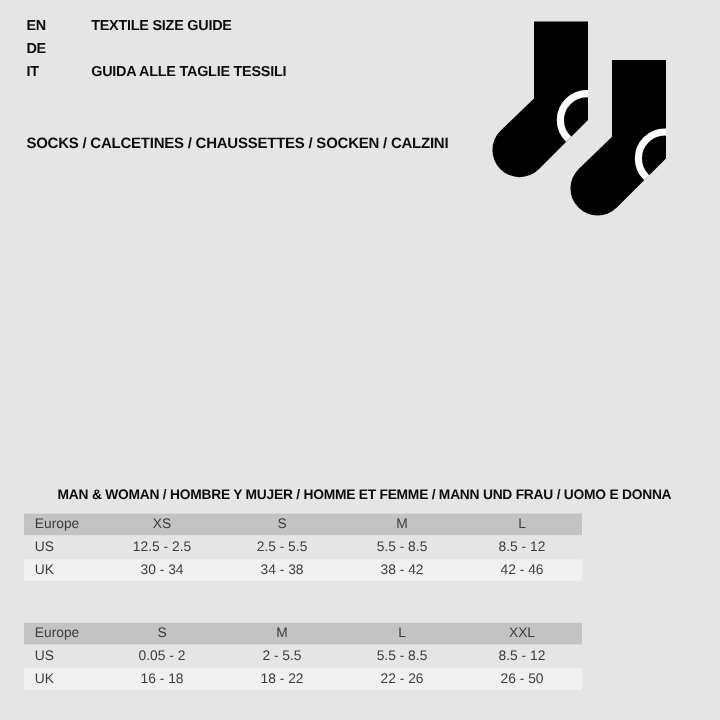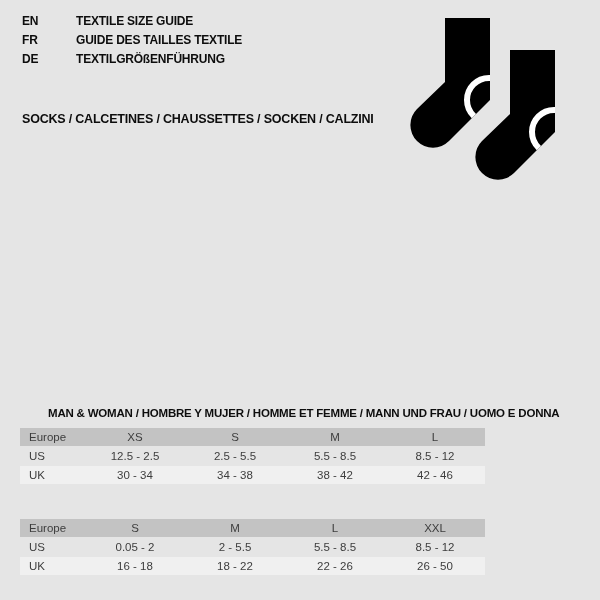--- a/index.html
+++ b/index.html
@@ -105,26 +105,25 @@
 <body>
 
 <div class="page">
 
   <div class="lang-list">
     <div class="lang-row">
       <span class="lang-code">EN</span>
       <span class="lang-label">TEXTILE SIZE GUIDE</span>
     </div>
     <div class="lang-row">
-      <span class="lang-code">FR</span>
-      <span class="lang-label">GUIDE DES TAILLES TEXTILE</span>
+      <span class="lang-code">DE</span>
     </div>
     <div class="lang-row">
-      <span class="lang-code">DE</span>
-      <span class="lang-label">TEXTILGRÖßENFÜHRUNG</span>
+      <span class="lang-code">IT</span>
+      <span class="lang-label">GUIDA ALLE TAGLIE TESSILI</span>
     </div>
   </div>
 
   <div class="product-line">SOCKS / CALCETINES / CHAUSSETTES / SOCKEN / CALZINI</div>
 
   <svg class="socks-svg" width="170" height="190" viewBox="0 0 170 190" aria-hidden="true">
     <defs>
       <path id="sockShape" d="M 40,8 L 85,8 L 85,90 L 44,131 A 22.5,22.5 0 0 1 12,99 L 40,72 Z"></path>
       <clipPath id="sockClip">
           <use href="#sockShape"></use>

